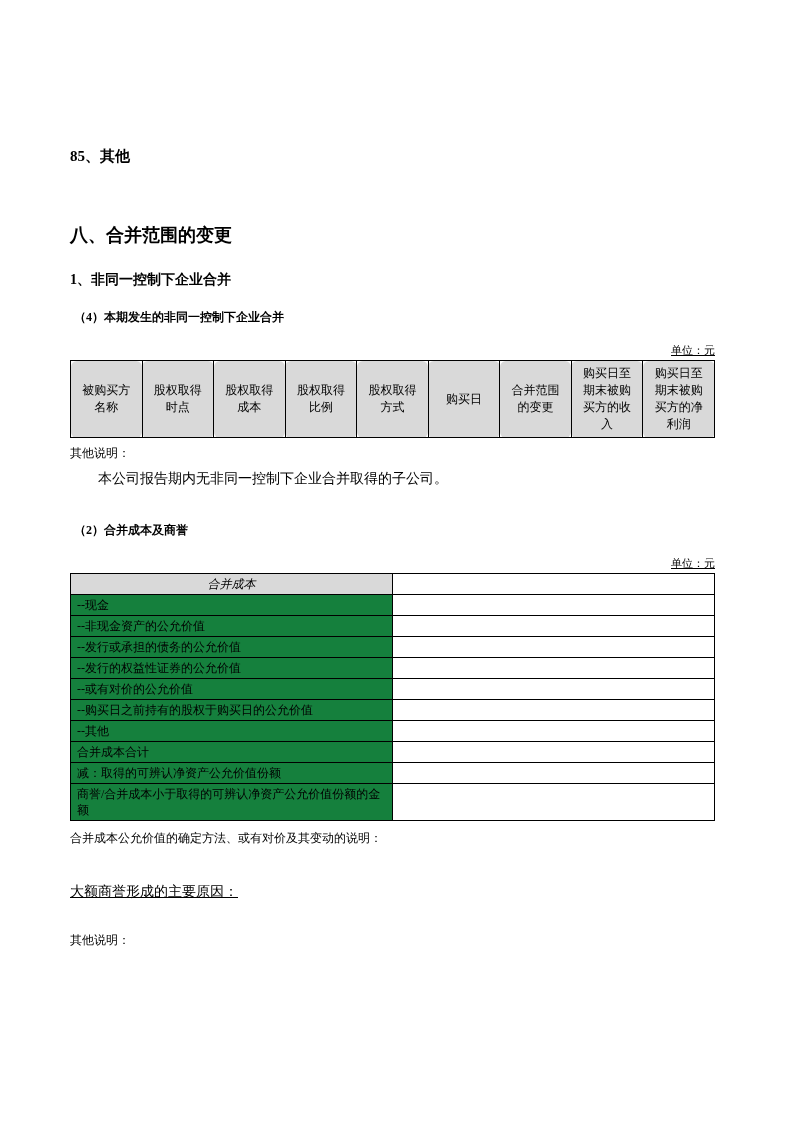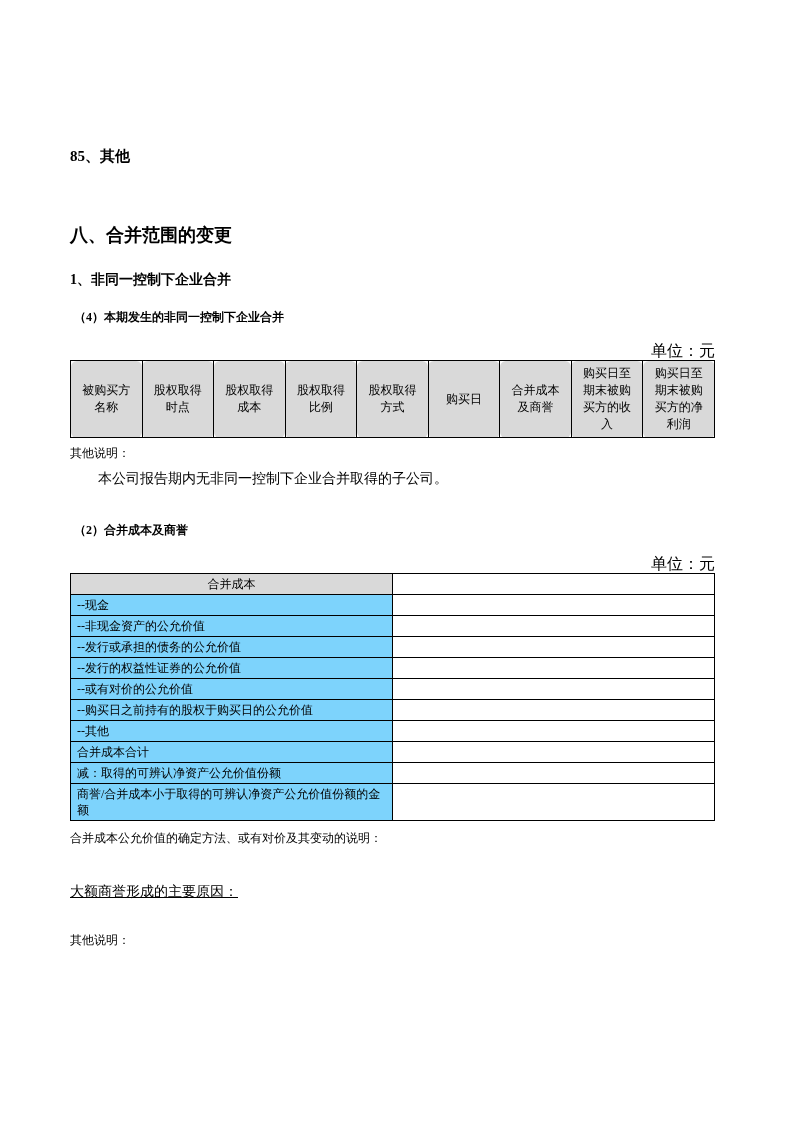--- a/index.html
+++ b/index.html
@@ -34,25 +34,26 @@
   }
   .h-subsub {
     font-size: 12px;
     font-weight: bold;
     line-height: 16px;
     margin-top: 20px;
     padding-left: 4px;
   }
   .h-subsub.second { margin-top: 34px; }
   .unit-label {
-    font-size: 16px;
+    font-size: 11px;
     line-height: 15px;
     text-align: right;
     margin-top: 18px;
     margin-bottom: 2px;
+    text-decoration: underline;
   }
   table {
     width: 100%;
     border-collapse: collapse;
     table-layout: fixed;
     font-size: 12px;
   }
   th, td {
     border: 1px solid #000000;
     vertical-align: middle;
@@ -71,23 +72,24 @@
   
   .cost-table col.c1 { width: 50%; }
   .cost-table col.c2 { width: 50%; }
   .cost-table th {
     background: #d9d9d9;
     font-weight: normal;
     text-align: center;
     height: 16px;
     padding: 2px 6px;
     line-height: 16px;
+    font-style: italic;
   }
   .cost-table td.label-cell {
-    background: #7dd3fc;
+    background: #15803d;
     text-align: left;
     height: 21px;
     padding: 2px 6px;
     line-height: 16px;
     word-break: break-all;
   }
   .cost-table td.value-cell {
     background: #ffffff;
     height: 21px;
     padding: 2px 6px;
@@ -125,21 +127,21 @@
 
   <table class="acquiree-table">
     <tbody>
       <tr>
         <th>被购买方名称</th>
         <th>股权取得时点</th>
         <th>股权取得成本</th>
         <th>股权取得比例</th>
         <th>股权取得方式</th>
         <th>购买日</th>
-        <th>合并成本及商誉</th>
+        <th>合并范围的变更</th>
         <th>购买日至期末被购买方的收入</th>
         <th>购买日至期末被购买方的净利润</th>
       </tr>
     </tbody>
   </table>
 
   <div class="note-label">其他说明：</div>
 
   <div class="no-subsidiary">本公司报告期内无非同一控制下企业合并取得的子公司。</div>
 

